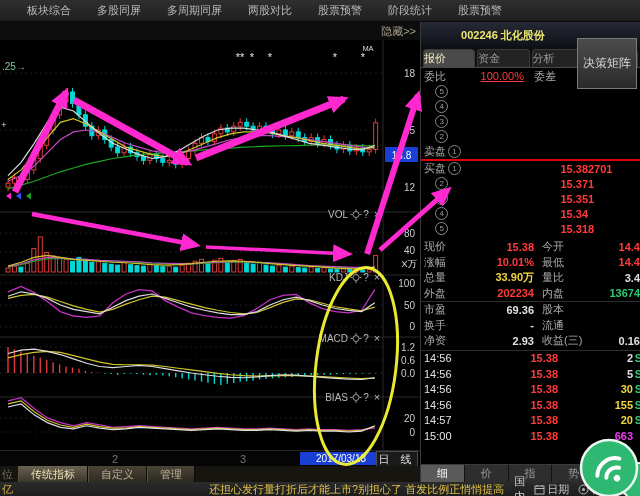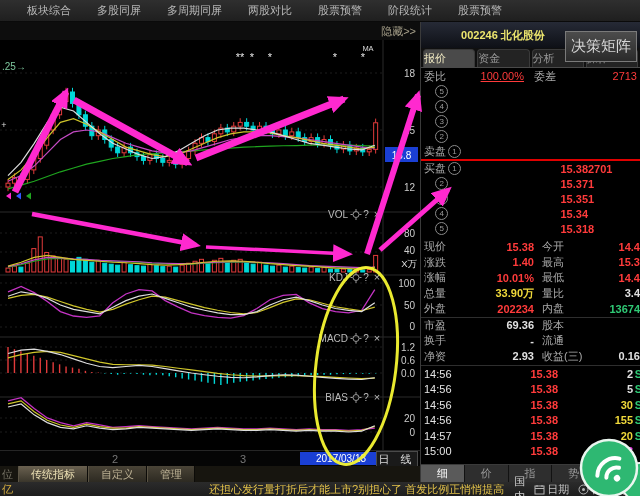--- a/index.html
+++ b/index.html
@@ -17,21 +17,21 @@
   #date-box{position:absolute;left:300px;top:1px;width:82px;height:13px;background:#1a3fd4;color:#fff;text-align:center;font-size:10px;line-height:13px;}
   #period-btn{position:absolute;right:2px;top:0px;width:40px;height:15px;border:1px solid #4a4a4a;background:#1a1a1a;color:#ddd;text-align:center;line-height:14px;letter-spacing:4px;font-size:11px;}
   #ind-tabs{position:absolute;left:0;top:444px;width:420px;height:16px;background:#17150f;display:flex;align-items:stretch;color:#bdb295;}
   #ind-tabs .pre{width:16px;color:#7a7668;line-height:16px;padding-left:2px;}
   #ind-tabs .itab{padding:0 12px;line-height:16px;background:linear-gradient(#4a4437,#2d2a22);border-right:1px solid #0c0b08;border-left:1px solid #5a5344;}
   #ind-tabs .itab.act{background:linear-gradient(#6a6150,#3a362b);color:#efe3b6;}
   
   #panel{position:absolute;left:420px;top:22px;width:220px;height:460px;background:#000;border-left:1px solid #3a3a3a;box-sizing:border-box;display:flex;flex-direction:column;}
   #p-title{height:26px;background:linear-gradient(#262a36,#0e1016);position:relative;display:flex;align-items:center;justify-content:center;}
   #p-code{color:#ede66e;font-weight:bold;font-size:11px;margin-right:55px;}
-  #matrix-btn{position:absolute;right:3px;top:9px;padding:5px 5px;border:1px solid #7a7a7a;background:linear-gradient(#4c4c4c,#2a2a2a);color:#d5d5d5;font-size:15px;}
+  #matrix-btn{position:absolute;right:3px;top:16px;padding:16px 5px;border:1px solid #7a7a7a;background:linear-gradient(#4c4c4c,#2a2a2a);color:#d5d5d5;font-size:12px;}
   #p-tabs{height:18px;display:flex;gap:2px;padding:1px 2px 0 2px;border-bottom:1px solid #4a4a4a;background:#101010;}
   #p-tabs .qtab{flex:1;text-align:left;line-height:16px;background:#232323;color:#999;border:1px solid #3a3a3a;border-bottom:none;border-radius:4px 4px 0 0;}
   #p-tabs .qtab.act{background:#4a4a4a;color:#f3ecc4;}
   .prow{display:flex;align-items:center;height:15px;padding:0 3px;}
   #weibi-row{height:16px;}
   #weibi-row .lab{color:#aaa;}
   #weibi-row .v1{width:78px;text-align:right;margin-right:10px;text-decoration:underline;}
   #weibi-row .v2{flex:1;text-align:right;}
   .qlab{width:46px;color:#aaa;display:flex;align-items:center;gap:1px;}
   .qlab .nm{margin-right:1px;}
@@ -542,26 +542,20 @@
         </div>
       </div>
     <div id="info-block">
         <div class="irow">
           <span class="l1">现价</span>
           <span class="va v-red">15.38</span>
           <span class="l2">今开</span>
           <span class="vb v-red">14.4</span>
         </div>
         <div class="irow">
-          <span class="l1">涨跌</span>
-          <span class="va v-red">1.40</span>
-          <span class="l2">最高</span>
-          <span class="vb v-red">15.3</span>
-        </div>
-        <div class="irow">
           <span class="l1">涨幅</span>
           <span class="va v-red">10.01%</span>
           <span class="l2">最低</span>
           <span class="vb v-red">14.4</span>
         </div>
         <div class="irow">
           <span class="l1">总量</span>
           <span class="va v-yellow">33.90万</span>
           <span class="l2">量比</span>
           <span class="vb v-white">3.4</span>

